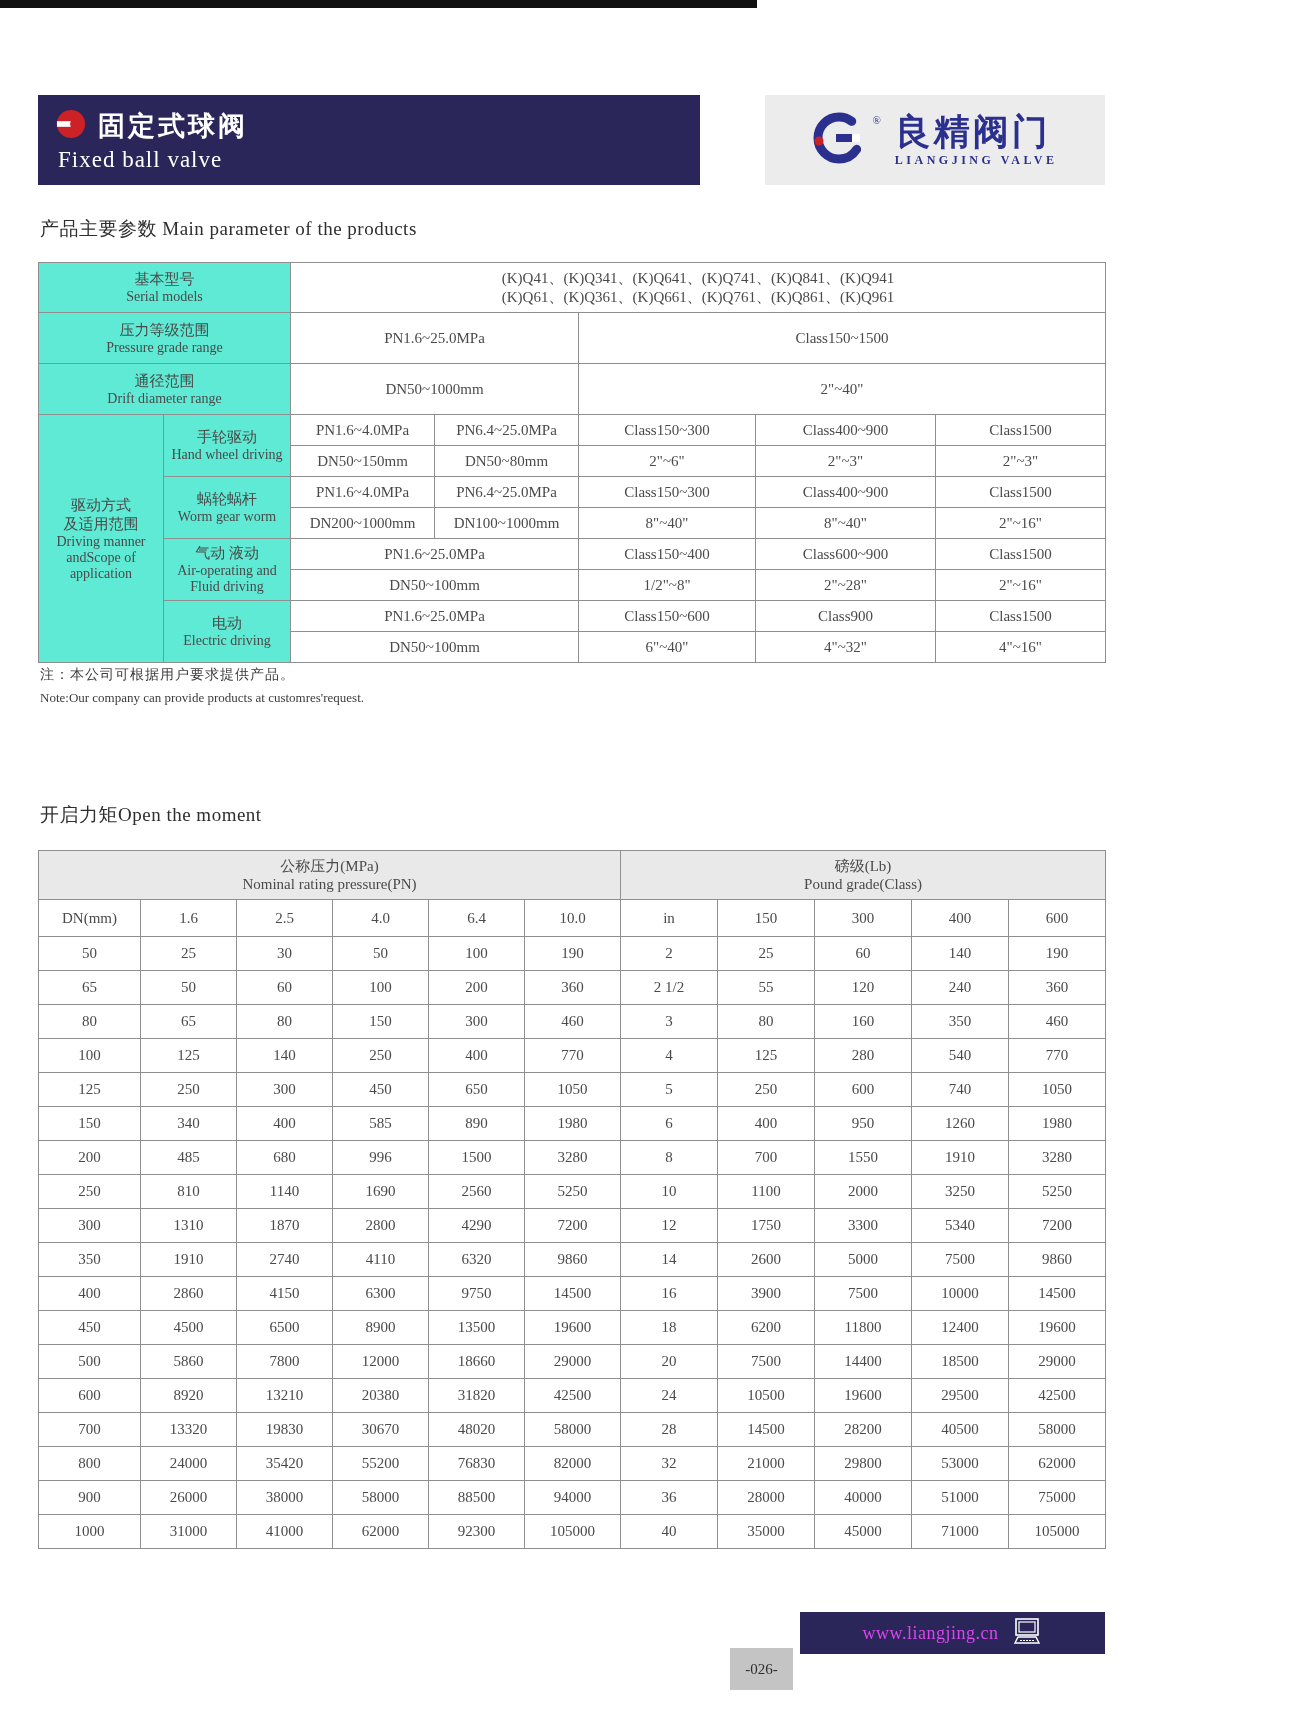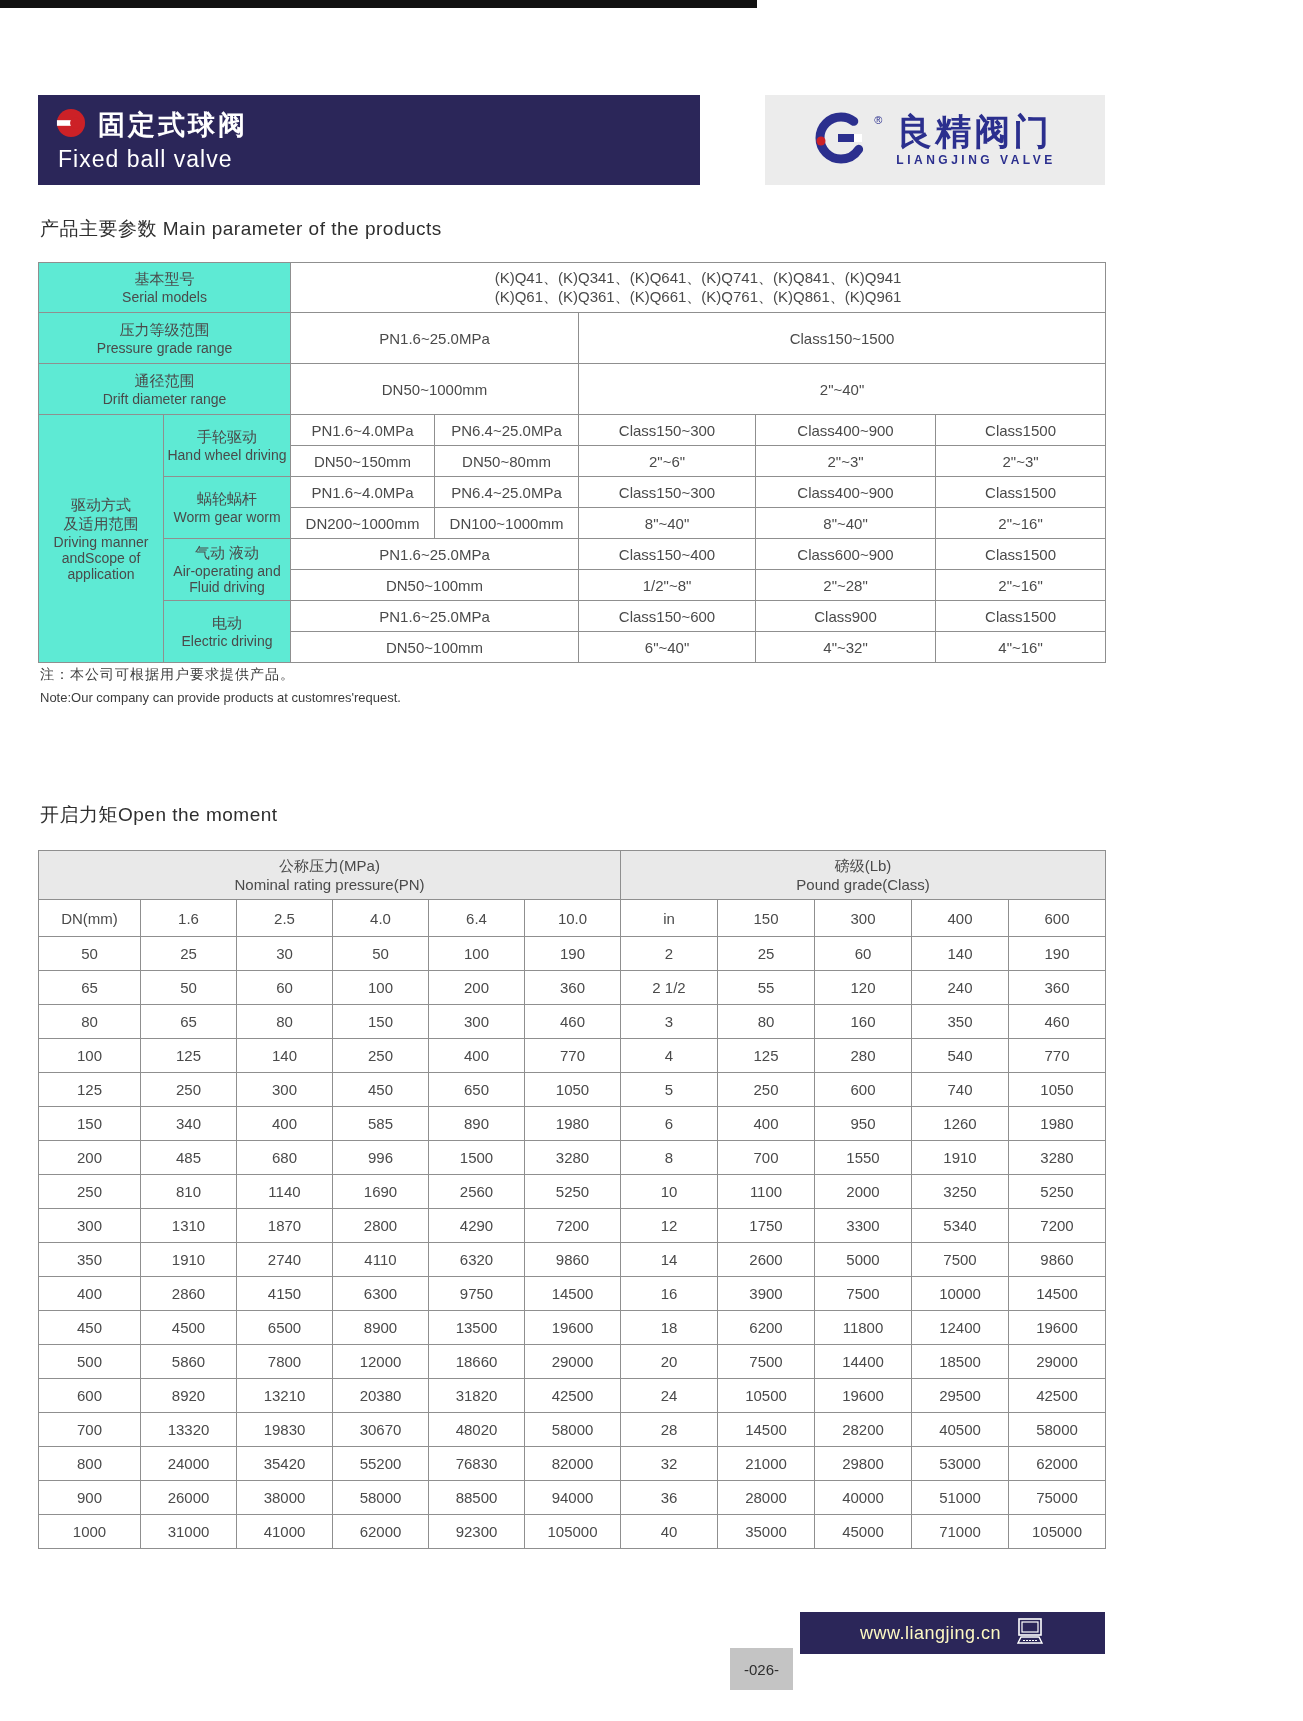--- a/index.html
+++ b/index.html
@@ -1,17 +1,17 @@
 <!DOCTYPE html>
 <html><head>
 <meta charset="utf-8">
 <style>
   html,body{margin:0;padding:0;background:#ffffff;}
   .page{position:relative;width:1303px;height:1721px;background:#fff;
-        font-family:Liberation Sans, sans-serif;color:#3c3c3c;overflow:hidden;}
+        font-family:Liberation Serif, serif;color:#3c3c3c;overflow:hidden;}
   
   .top-strip{position:absolute;left:0;top:0;width:757px;height:8px;background:#111;}
   
   .banner{position:absolute;left:38px;top:95px;width:662px;height:90px;background:#2b2659;
           color:#fff;display:flex;flex-direction:column;justify-content:center;padding-left:18px;box-sizing:border-box;}
   .banner-row{display:flex;align-items:center;gap:12px;}
   .banner-zh{font-size:27px;font-weight:bold;letter-spacing:3px;}
   .banner-en{font-size:23px;letter-spacing:1px;margin-top:3px;margin-left:2px;font-weight:400;}
   
   .logo-box{position:absolute;left:765px;top:95px;width:340px;height:90px;background:#ececec;
@@ -38,21 +38,21 @@
   .grp .zh{font-size:15px;}
   .grp .en{font-size:15px;}
   
   .note{position:absolute;left:40px;color:#3c3c3c;}
   .note .zh{font-size:14px;letter-spacing:1px;}
   .note .en{font-size:13px;margin-top:6px;}
   
   .page-num{position:absolute;left:730px;top:1612px;width:63px;height:42px;background:#c4c4c4;
             display:flex;align-items:center;justify-content:center;font-size:15px;color:#2e2e2e;margin-top:36px;}
   .web-bar{position:absolute;left:800px;top:1612px;width:305px;height:42px;background:#2b2659;
-           display:flex;align-items:center;justify-content:center;gap:14px;color:#fef9c3;}
+           display:flex;align-items:center;justify-content:center;gap:14px;color:#d946ef;}
   .web-url{font-size:18px;letter-spacing:0.5px;}
   .icon{display:inline-block;}
 </style>
 </head>
 <body>
 
 <div class="page">
 
   <div class="top-strip"></div>
 

